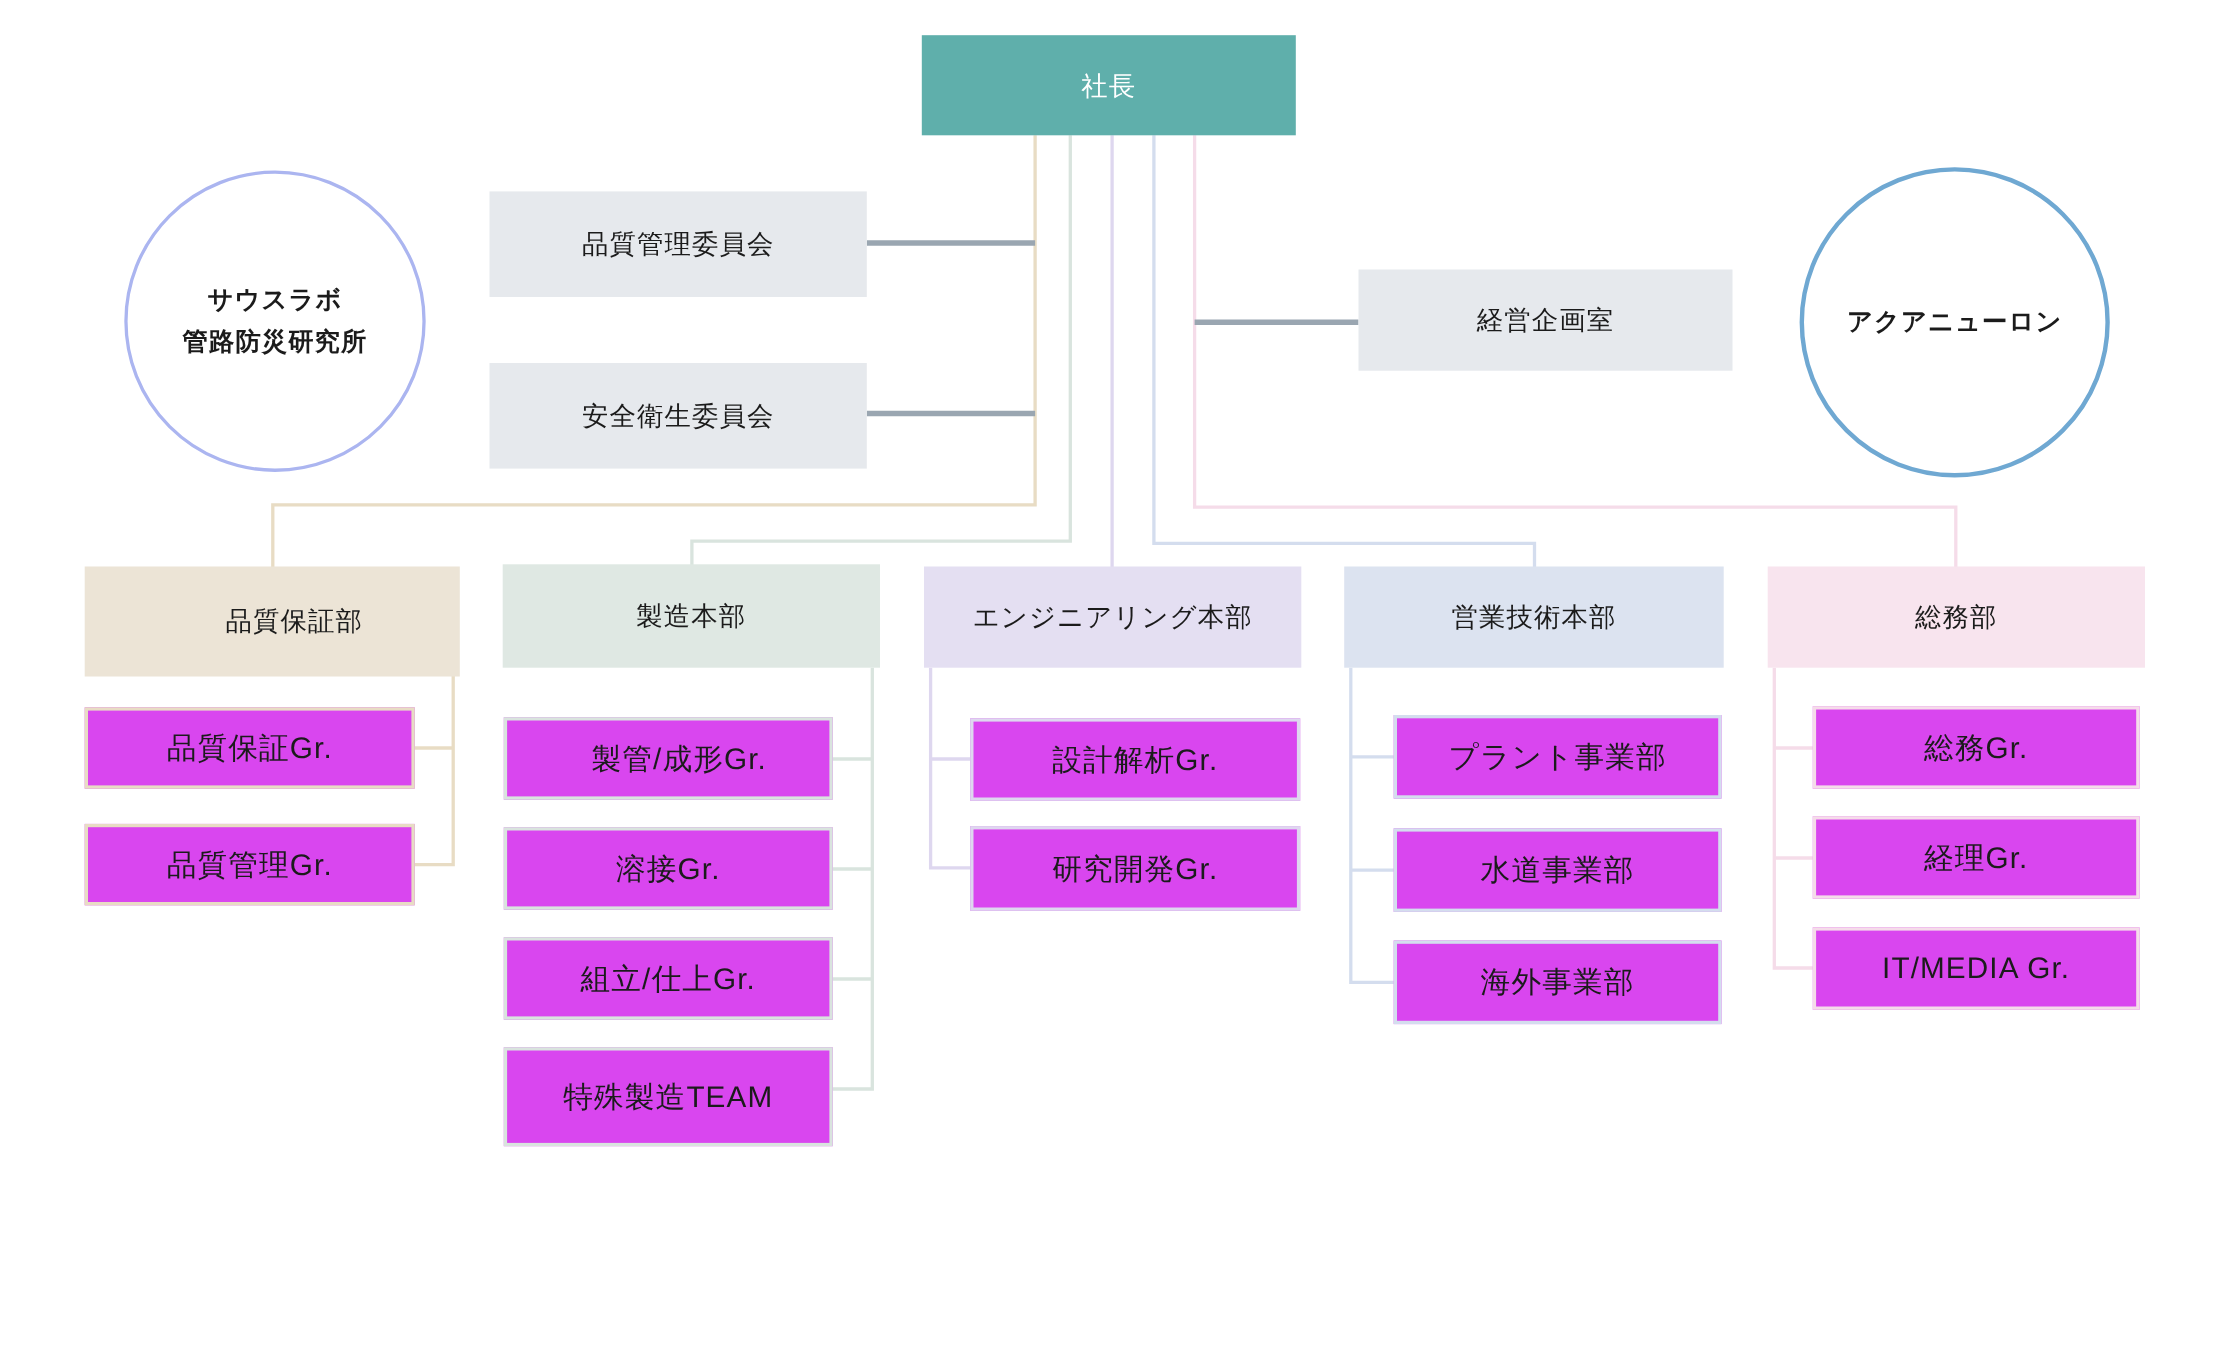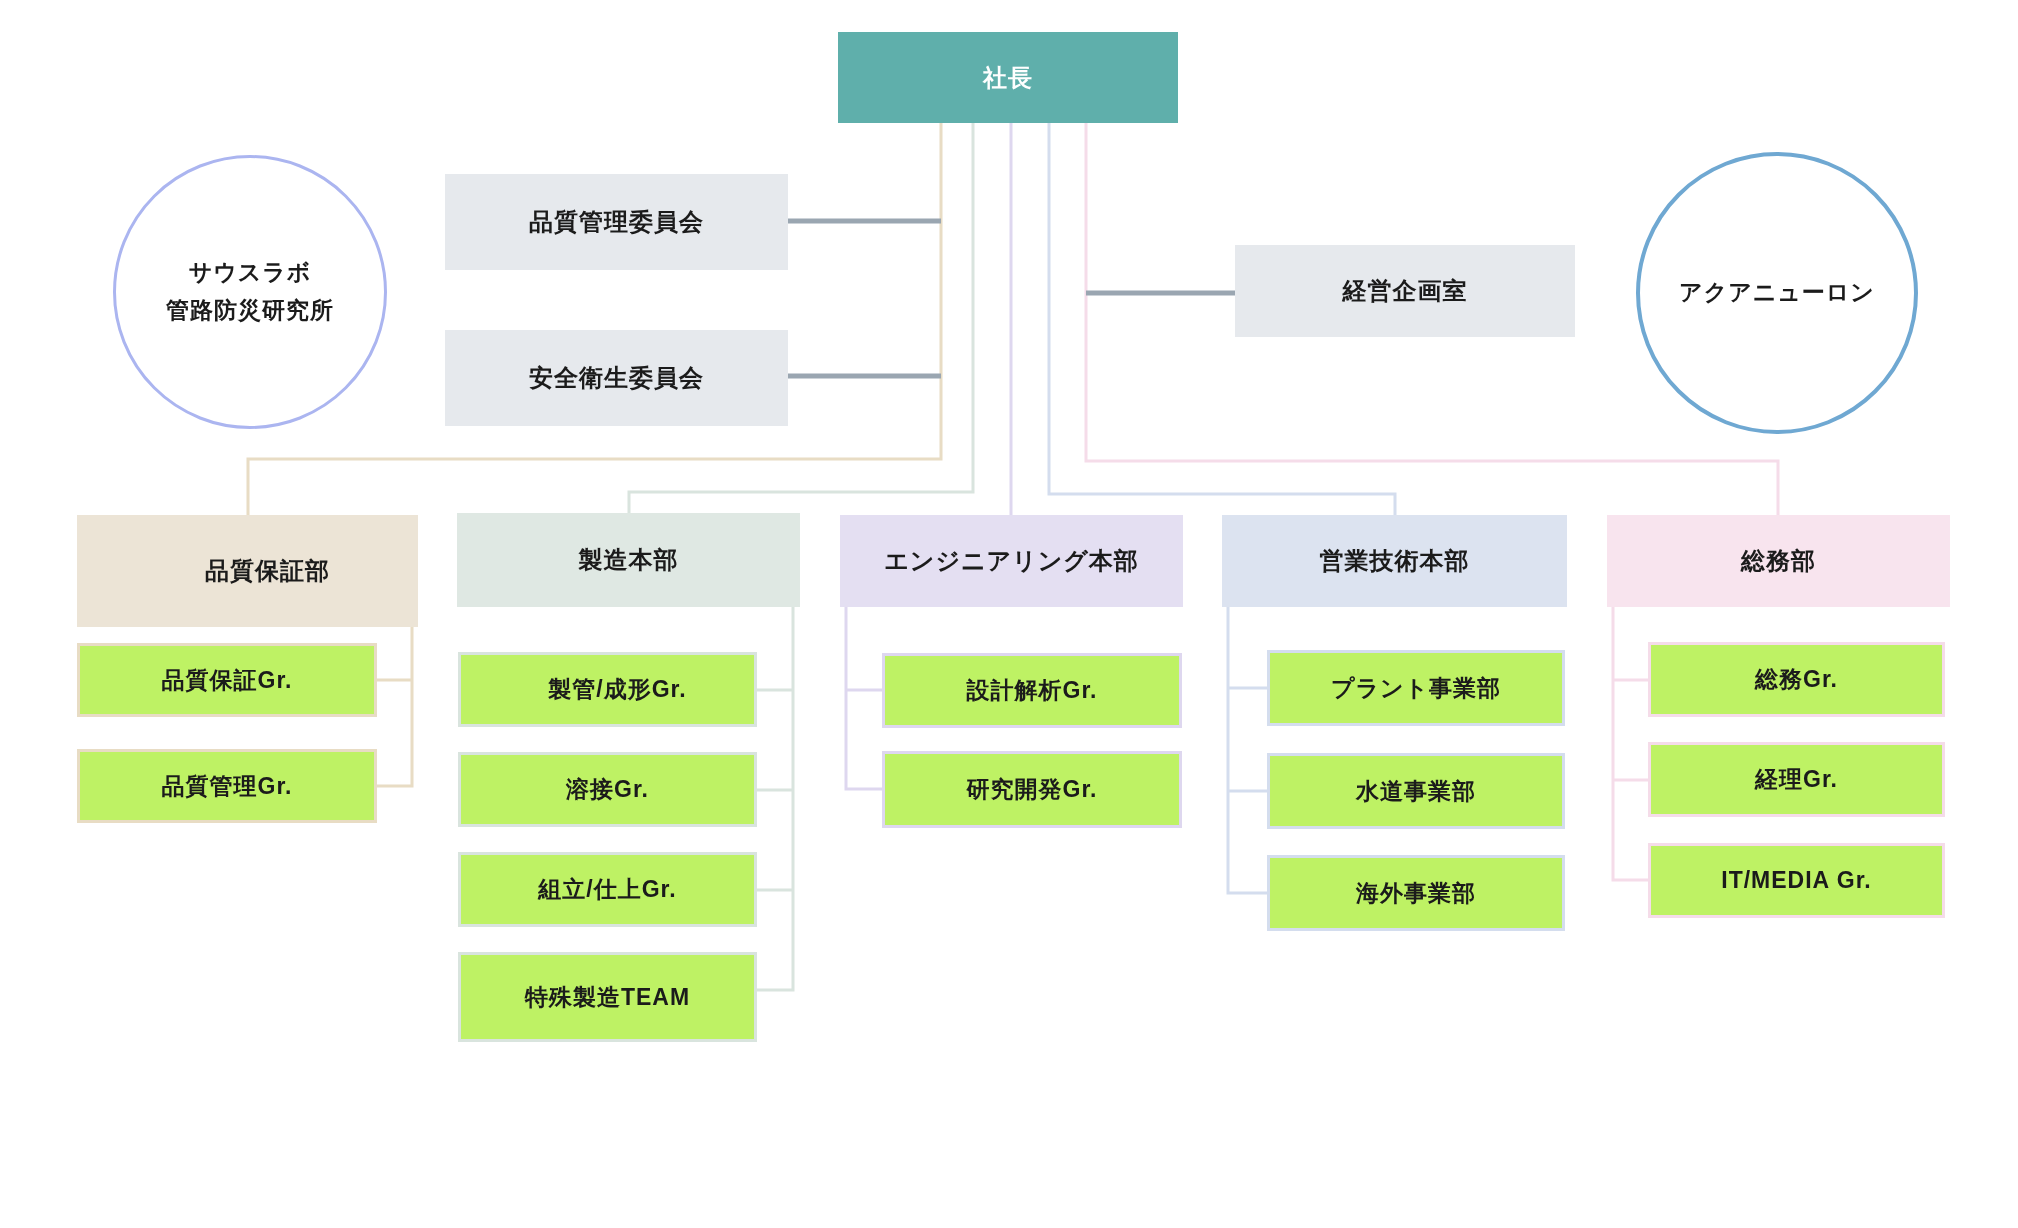--- a/index.html
+++ b/index.html
@@ -8,38 +8,38 @@
     width:2018px;height:1228px;
     background:#ffffff;
     font-family:"Liberation Sans","DejaVu Sans",sans-serif;
     color:#1b1b1b;
     overflow:hidden;
   }
   .box{
     position:absolute;
     display:flex;align-items:center;justify-content:center;
     text-align:left;
-    font-weight:bold;
+    font-weight:normal;
     font-size:24px;
     letter-spacing:1px;
     box-sizing:border-box;
   }
   .president{
     background:var(--teal);
     color:#ffffff;
   }
   .staffbox{ background:var(--grayBox); }
   .hdr1{ background:var(--tanBg); }
   .hdr2{ background:var(--greenBg); }
   .hdr3{ background:var(--purpleBg); }
   .hdr4{ background:var(--blueBg); }
   .hdr5{ background:var(--pinkBg); }
   .child{
-    background:#bef264;
-    font-size:23px;
+    background:#d946ef;
+    font-size:27px;
     border:3px solid transparent;
   }
   .b1{ border-color:var(--tanLine); }
   .b2{ border-color:var(--greenLine); }
   .b3{ border-color:var(--purpleLine); }
   .b4{ border-color:var(--blueLine); }
   .b5{ border-color:var(--pinkLine); }
   .circle{
     position:absolute;
     border-radius:50%;
@@ -108,21 +108,21 @@
   <div class="box staffbox" style="left:1235px;top:245px;width:340px;height:92px;">経営企画室</div>
 
   <div class="circle left" style="left:113px;top:155px;width:274px;height:274px;">
     <span>サウスラボ</span>
     <span>管路防災研究所</span>
   </div>
   <div class="circle right" style="left:1636px;top:152px;width:282px;height:282px;">
     <span>アクアニューロン</span>
   </div>
 
-  <div class="box hdr1" style="left:77px;top:515px;width:341px;height:112px;padding-left:40px;">品質保証部</div>
+  <div class="box hdr1" style="left:77px;top:515px;width:341px;height:100px;padding-left:40px;">品質保証部</div>
   <div class="box child b1" style="left:77px;top:643px;width:300px;height:74px;">品質保証Gr.</div>
   <div class="box child b1" style="left:77px;top:749px;width:300px;height:74px;">品質管理Gr.</div>
 
   <div class="box hdr2" style="left:457px;top:513px;width:343px;height:94px;">製造本部</div>
   <div class="box child b2" style="left:458px;top:652px;width:299px;height:75px;padding-left:20px;">製管/成形Gr.</div>
   <div class="box child b2" style="left:458px;top:752px;width:299px;height:75px;">溶接Gr.</div>
   <div class="box child b2" style="left:458px;top:852px;width:299px;height:75px;">組立/仕上Gr.</div>
   <div class="box child b2" style="left:458px;top:952px;width:299px;height:90px;">特殊製造TEAM</div>
 
   <div class="box hdr3" style="left:840px;top:515px;width:343px;height:92px;">エンジニアリング本部</div>

